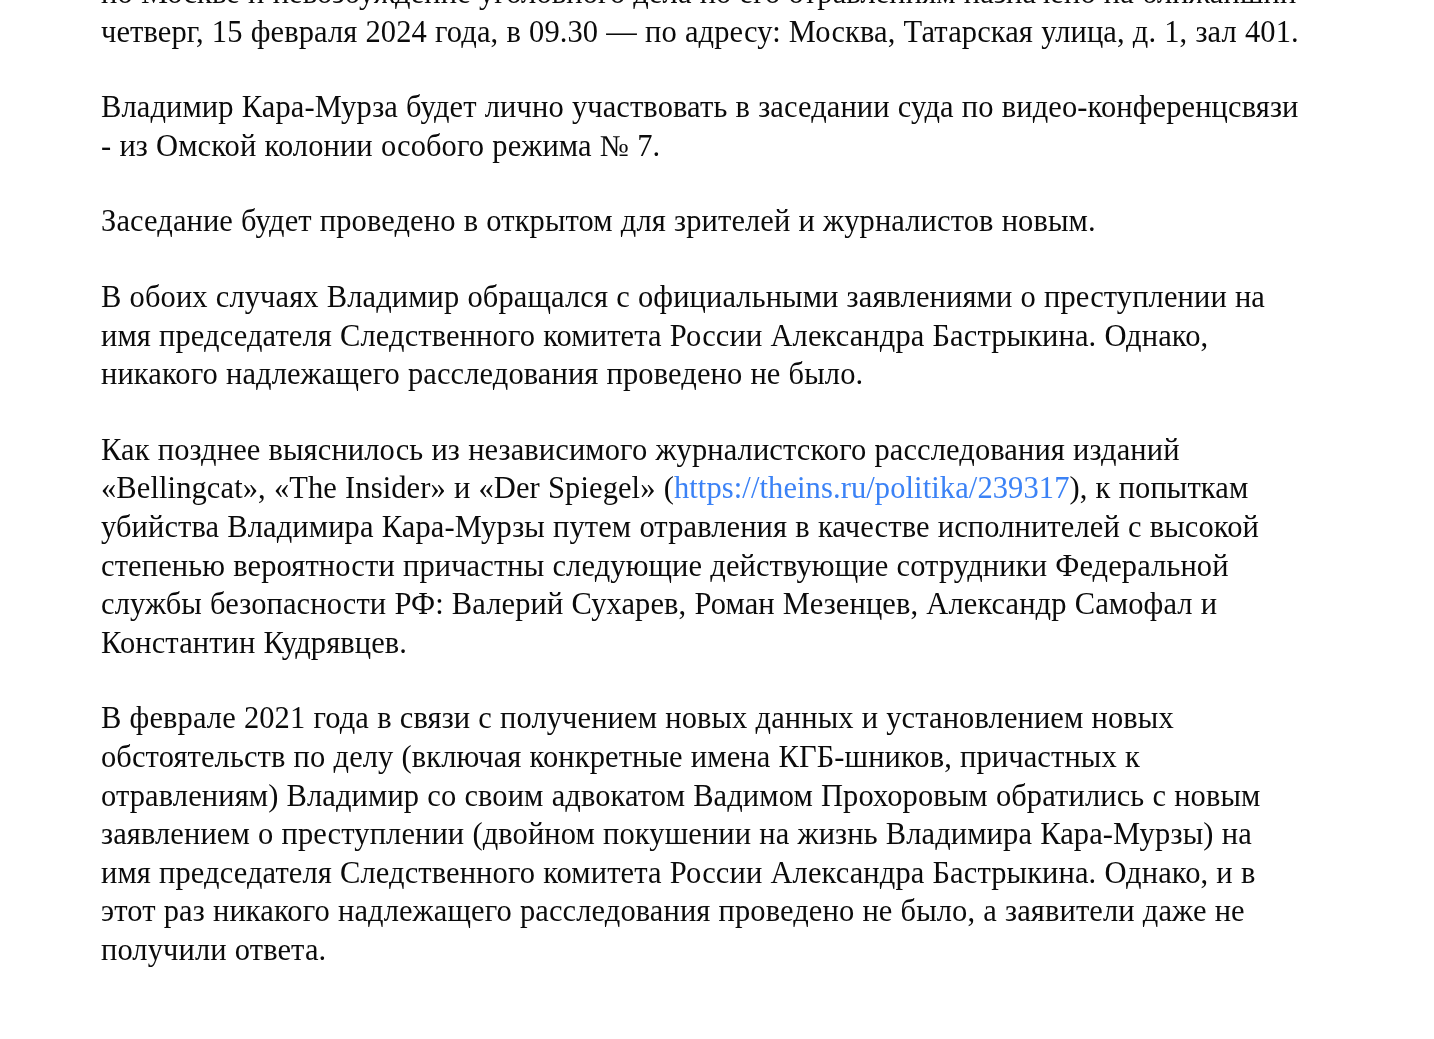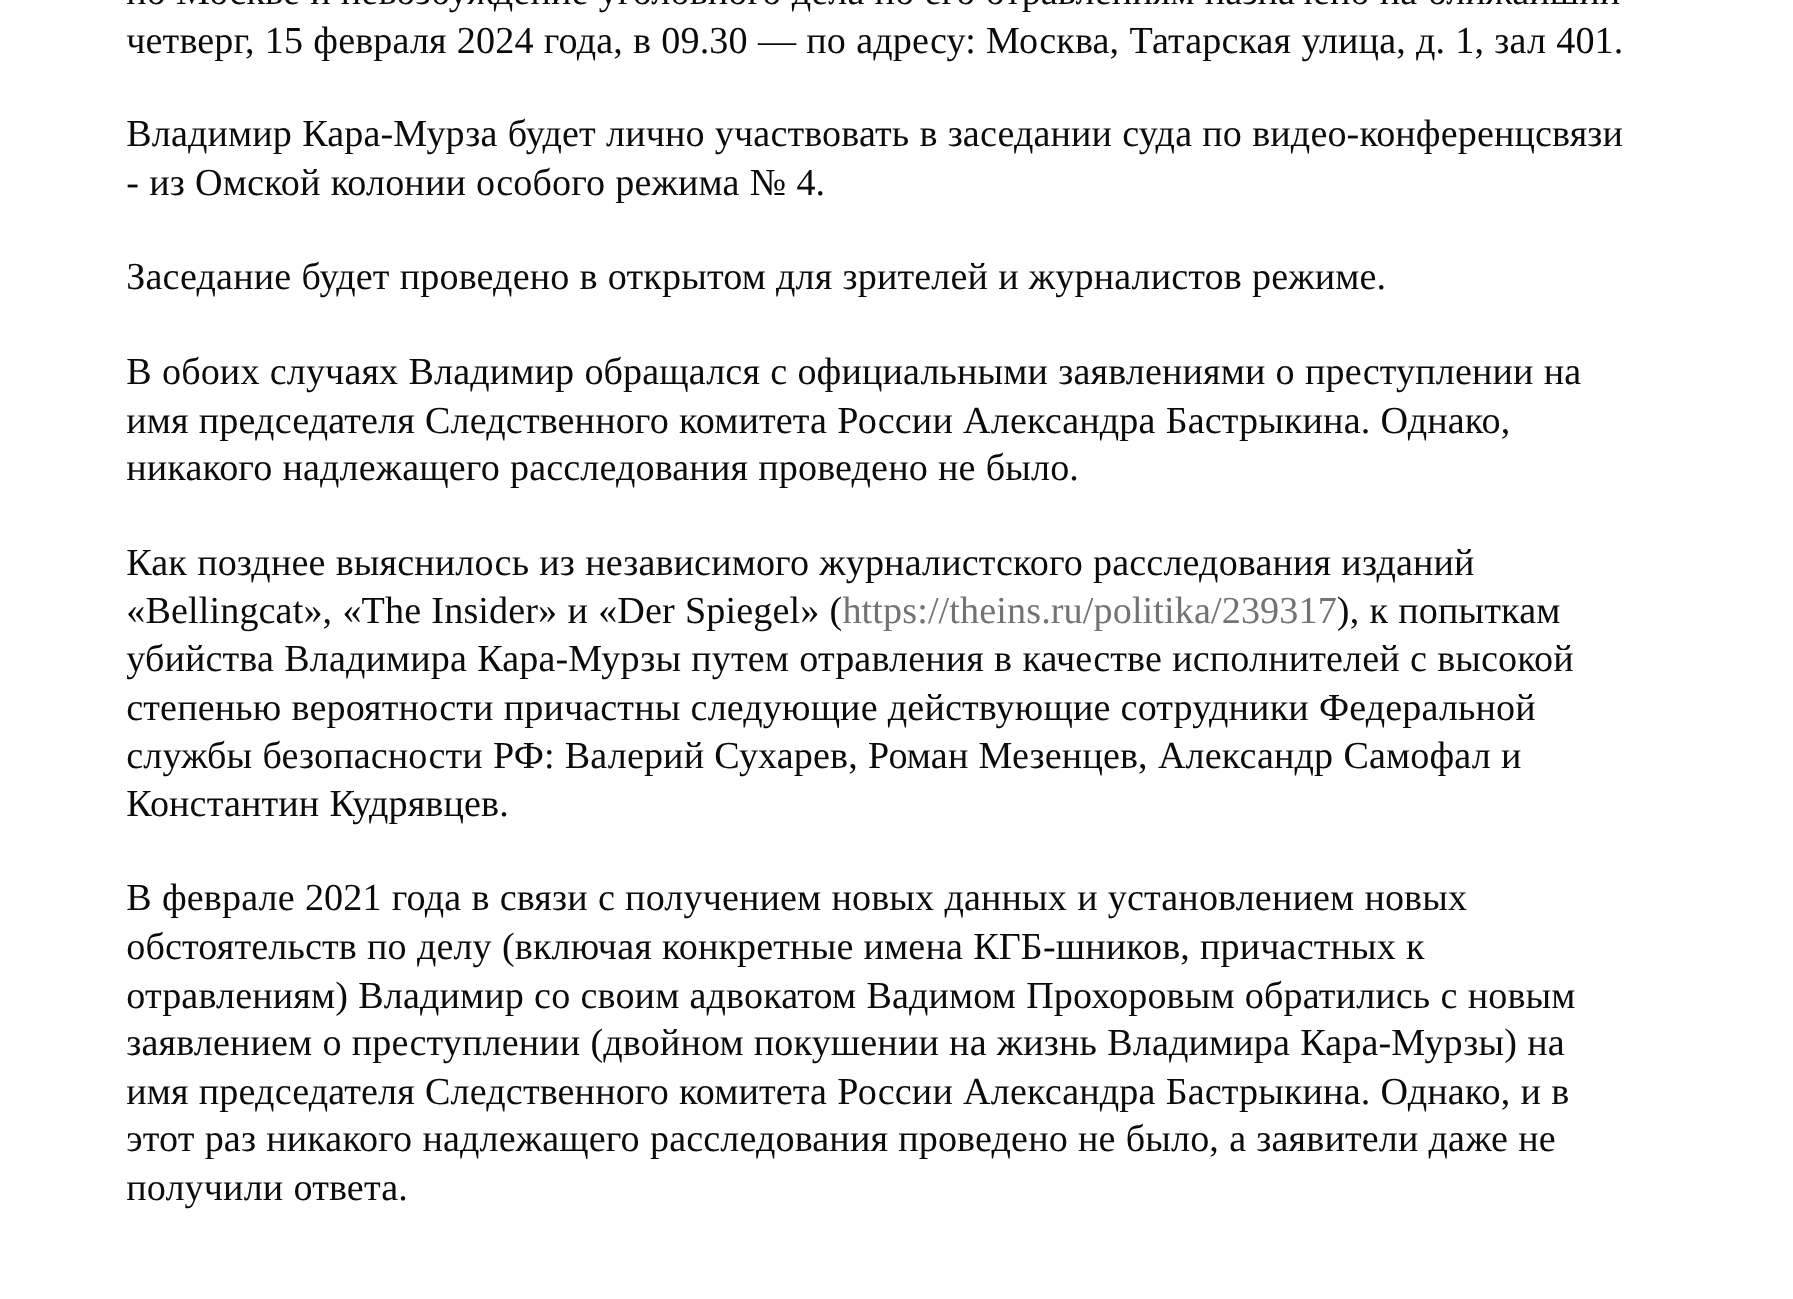--- a/index.html
+++ b/index.html
@@ -42,35 +42,35 @@
     text-align: left;
     letter-spacing: 0.1px;
     word-spacing: 0.4px;
     color: #0b0b0b;
   }
   p.para:last-child {
     margin-bottom: 0;
   }
 
   a.doclink {
-    color: #737373;
+    color: #3b82f6;
     text-decoration: none;
   }
 </style>
 </head>
 <body>
 
 <div id="doc-viewport">
   <div id="doc-body">
 
     <p class="para">по Москве и невозбуждение уголовного дела по его отравлениям назначено на ближайший четверг, 15 февраля 2024 года, в 09.30 — по адресу: Москва, Татарская улица, д. 1, зал 401.</p>
 
-    <p class="para">Владимир Кара-Мурза будет лично участвовать в заседании суда по видео-конференцсвязи - из Омской колонии особого режима № 4.</p>
+    <p class="para">Владимир Кара-Мурза будет лично участвовать в заседании суда по видео-конференцсвязи - из Омской колонии особого режима № 7.</p>
 
-    <p class="para">Заседание будет проведено в открытом для зрителей и журналистов режиме.</p>
+    <p class="para">Заседание будет проведено в открытом для зрителей и журналистов новым.</p>
 
 
     <p class="para">В обоих случаях Владимир обращался с официальными заявлениями о преступлении на имя председателя Следственного комитета России Александра Бастрыкина. Однако, никакого надлежащего расследования проведено не было.</p>
 
     <p class="para"><span>Как позднее выяснилось из независимого журналистского расследования изданий «Bellingcat», «The Insider» и «Der Spiegel» (</span><a class="doclink" href="#">https://theins.ru/politika/239317</a><span>), к попыткам убийства Владимира Кара-Мурзы путем отравления в качестве исполнителей с высокой степенью вероятности причастны следующие действующие сотрудники Федеральной службы безопасности РФ: Валерий Сухарев, Роман Мезенцев, Александр Самофал и Константин Кудрявцев.</span></p>
 
     <p class="para">В феврале 2021 года в связи с получением новых данных и установлением новых обстоятельств по делу (включая конкретные имена КГБ-шников, причастных к отравлениям) Владимир со своим адвокатом Вадимом Прохоровым обратились с новым заявлением о преступлении (двойном покушении на жизнь Владимира Кара-Мурзы) на имя председателя Следственного комитета России Александра Бастрыкина. Однако, и в этот раз никакого надлежащего расследования проведено не было, а заявители даже не получили ответа.</p>
 
   </div>
 </div>

